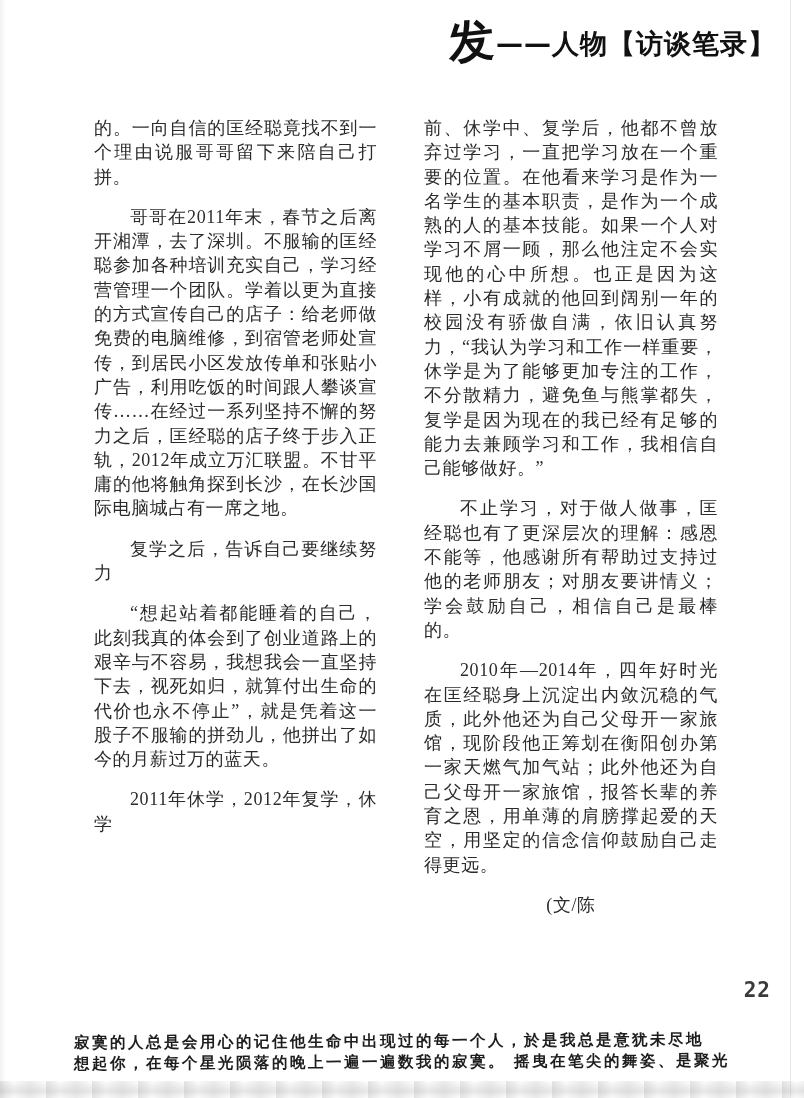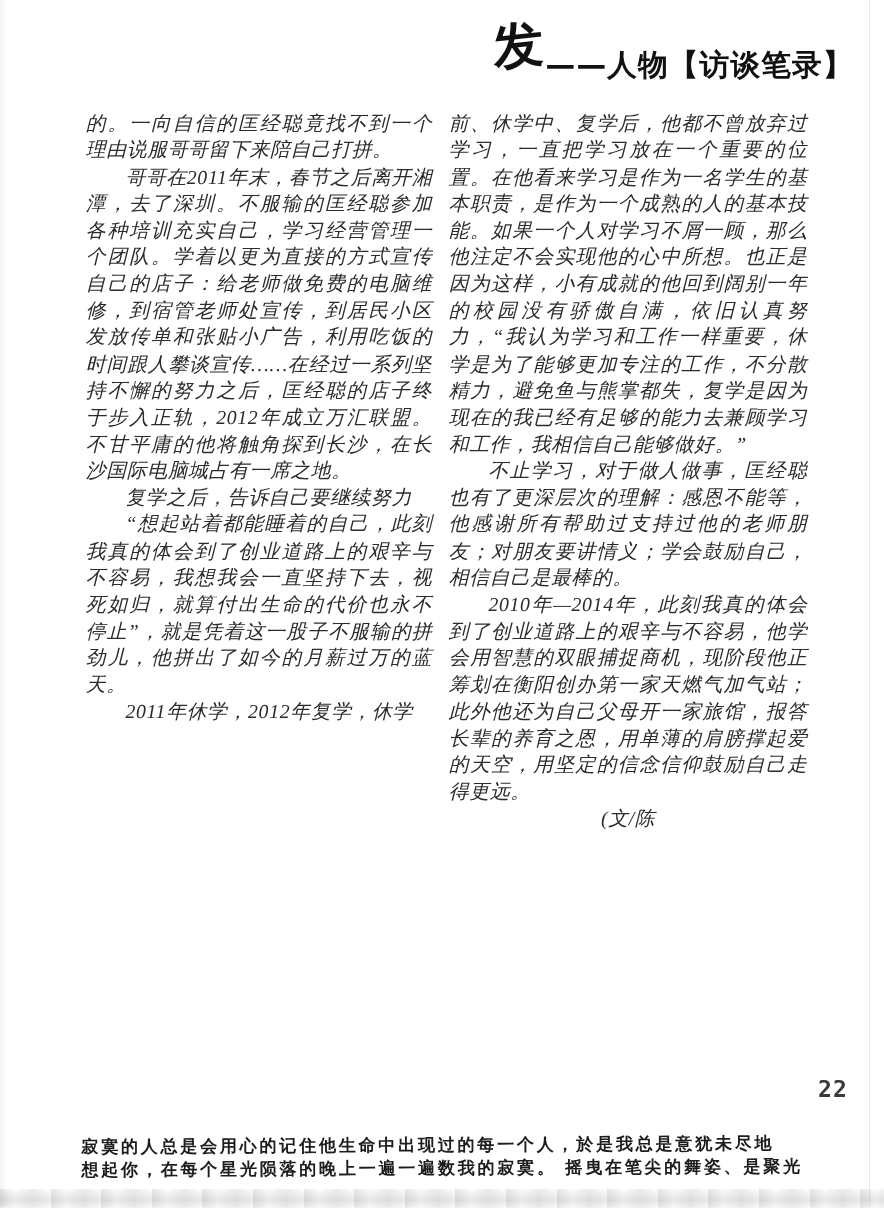--- a/index.html
+++ b/index.html
@@ -50,36 +50,36 @@
     font-weight: bold;
     transform: rotate(-6deg);
     margin-right: 2px;
   }
   .section-title {
     font-family: "DejaVu Sans", sans-serif;
     font-size: 27px;
     line-height: 27px;
     font-weight: 900;
     letter-spacing: 1px;
-    margin-top: 28px;
+    margin-top: 12px;
     text-align: center;
   }
   
   .col {
     position: absolute;
     top: 100px;
     font-size: 18px;
     line-height: 24.3px;
     letter-spacing: 0.6px;
     text-align: justify;
     color: #2b2b2b;
   }
   .col-left  { left: 78px;  width: 315px; }
   .col-right { left: 408px; width: 326px; }
-  .col p { margin: 0; font-style: italic; }
+  .col p { margin: 16px; }
   .col p.indent { text-indent: 2em; }
   .credit-line-1 { text-align: center; }
   .credit-line-2 { text-align: left; }
   
   .handwriting {
     position: absolute;
     left: 74px;
     top: 1031px;
     width: 668px;
     font-family: "DejaVu Sans", sans-serif;
@@ -120,21 +120,21 @@
     <p>的。一向自信的匡经聪竟找不到一个理由说服哥哥留下来陪自己打拼。</p>
     <p class="indent">哥哥在2011年末，春节之后离开湘潭，去了深圳。不服输的匡经聪参加各种培训充实自己，学习经营管理一个团队。学着以更为直接的方式宣传自己的店子：给老师做免费的电脑维修，到宿管老师处宣传，到居民小区发放传单和张贴小广告，利用吃饭的时间跟人攀谈宣传……在经过一系列坚持不懈的努力之后，匡经聪的店子终于步入正轨，2012年成立万汇联盟。不甘平庸的他将触角探到长沙，在长沙国际电脑城占有一席之地。</p>
     <p class="indent">复学之后，告诉自己要继续努力</p>
     <p class="indent">“想起站着都能睡着的自己，此刻我真的体会到了创业道路上的艰辛与不容易，我想我会一直坚持下去，视死如归，就算付出生命的代价也永不停止”，就是凭着这一股子不服输的拼劲儿，他拼出了如今的月薪过万的蓝天。</p>
     <p class="indent">2011年休学，2012年复学，休学</p>
   </div>
 
   <div class="col col-right">
     <p>前、休学中、复学后，他都不曾放弃过学习，一直把学习放在一个重要的位置。在他看来学习是作为一名学生的基本职责，是作为一个成熟的人的基本技能。如果一个人对学习不屑一顾，那么他注定不会实现他的心中所想。也正是因为这样，小有成就的他回到阔别一年的校园没有骄傲自满，依旧认真努力，“我认为学习和工作一样重要，休学是为了能够更加专注的工作，不分散精力，避免鱼与熊掌都失，复学是因为现在的我已经有足够的能力去兼顾学习和工作，我相信自己能够做好。”</p>
     <p class="indent">不止学习，对于做人做事，匡经聪也有了更深层次的理解：感恩不能等，他感谢所有帮助过支持过他的老师朋友；对朋友要讲情义；学会鼓励自己，相信自己是最棒的。</p>
-    <p class="indent">2010年—2014年，此刻我真的体会到了创业道路上的艰辛与不容易，他学会用智慧的双眼捕捉商机，现阶段他正筹划在衡阳创办第一家天燃气加气站；此外他还为自己父母开一家旅馆，报答长辈的养育之恩，用单薄的肩膀撑起爱的天空，用坚定的信念信仰鼓励自己走得更远。</p>
+    <p class="indent">2010年—2014年，四年好时光在匡经聪身上沉淀出内敛沉稳的气质，此外他还为自己父母开一家旅馆，现阶段他正筹划在衡阳创办第一家天燃气加气站；此外他还为自己父母开一家旅馆，报答长辈的养育之恩，用单薄的肩膀撑起爱的天空，用坚定的信念信仰鼓励自己走得更远。</p>
     <p class="credit-line-1">(文/陈</p>
   </div>
 
   <div class="handwriting">
     <div>寂寞的人总是会用心的记住他生命中出现过的每一个人，於是我总是意犹未尽地</div>
     <div>想起你，在每个星光陨落的晚上一遍一遍数我的寂寞。 摇曳在笔尖的舞姿、是聚光</div>
   </div>
 
   <div class="page-number">22</div>
 

